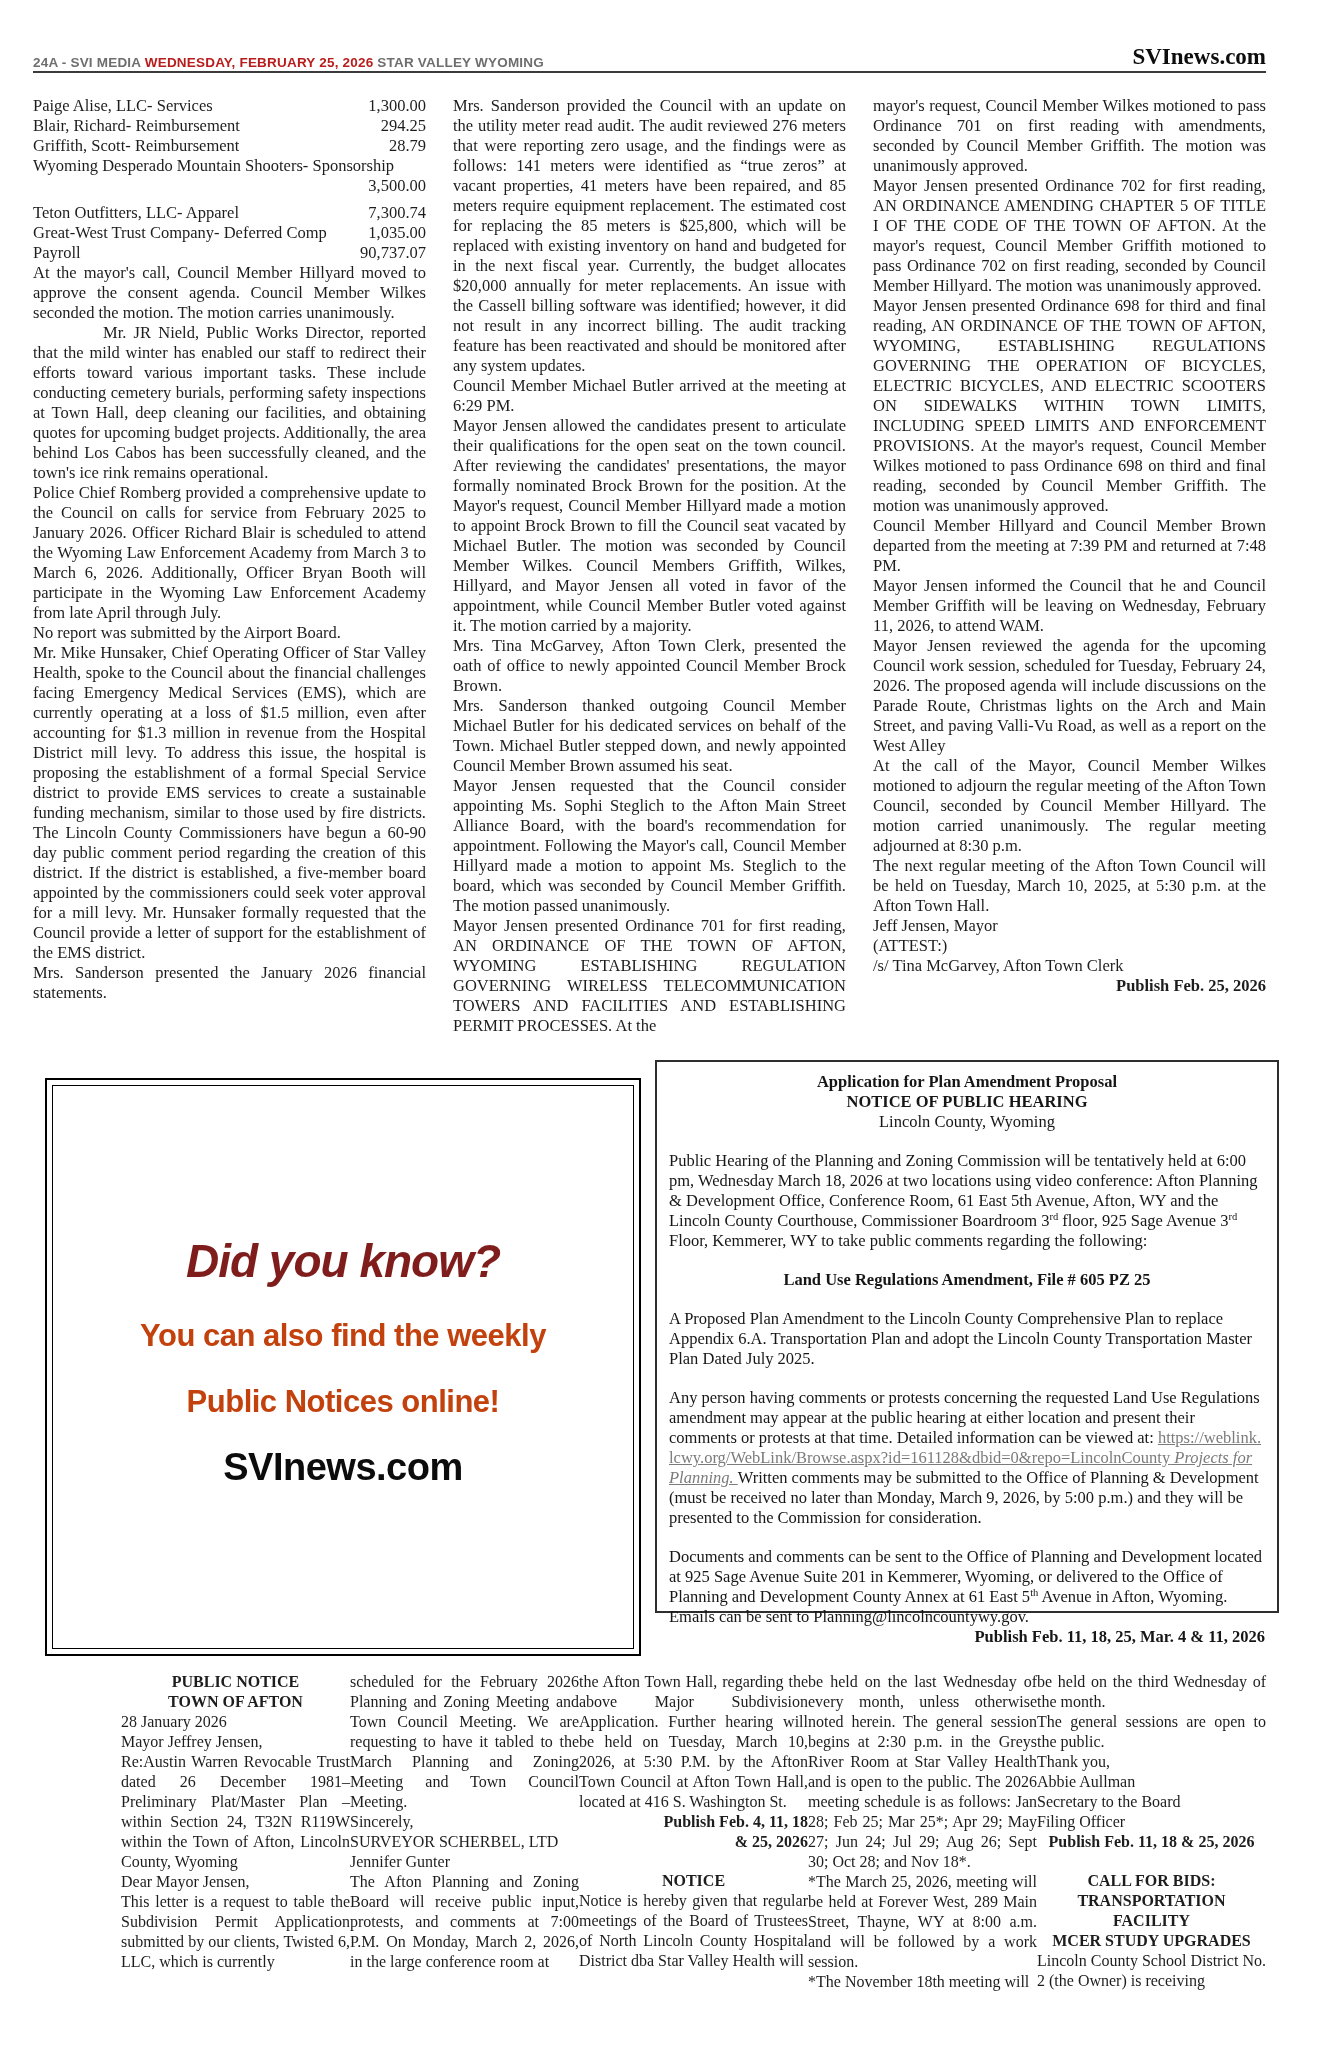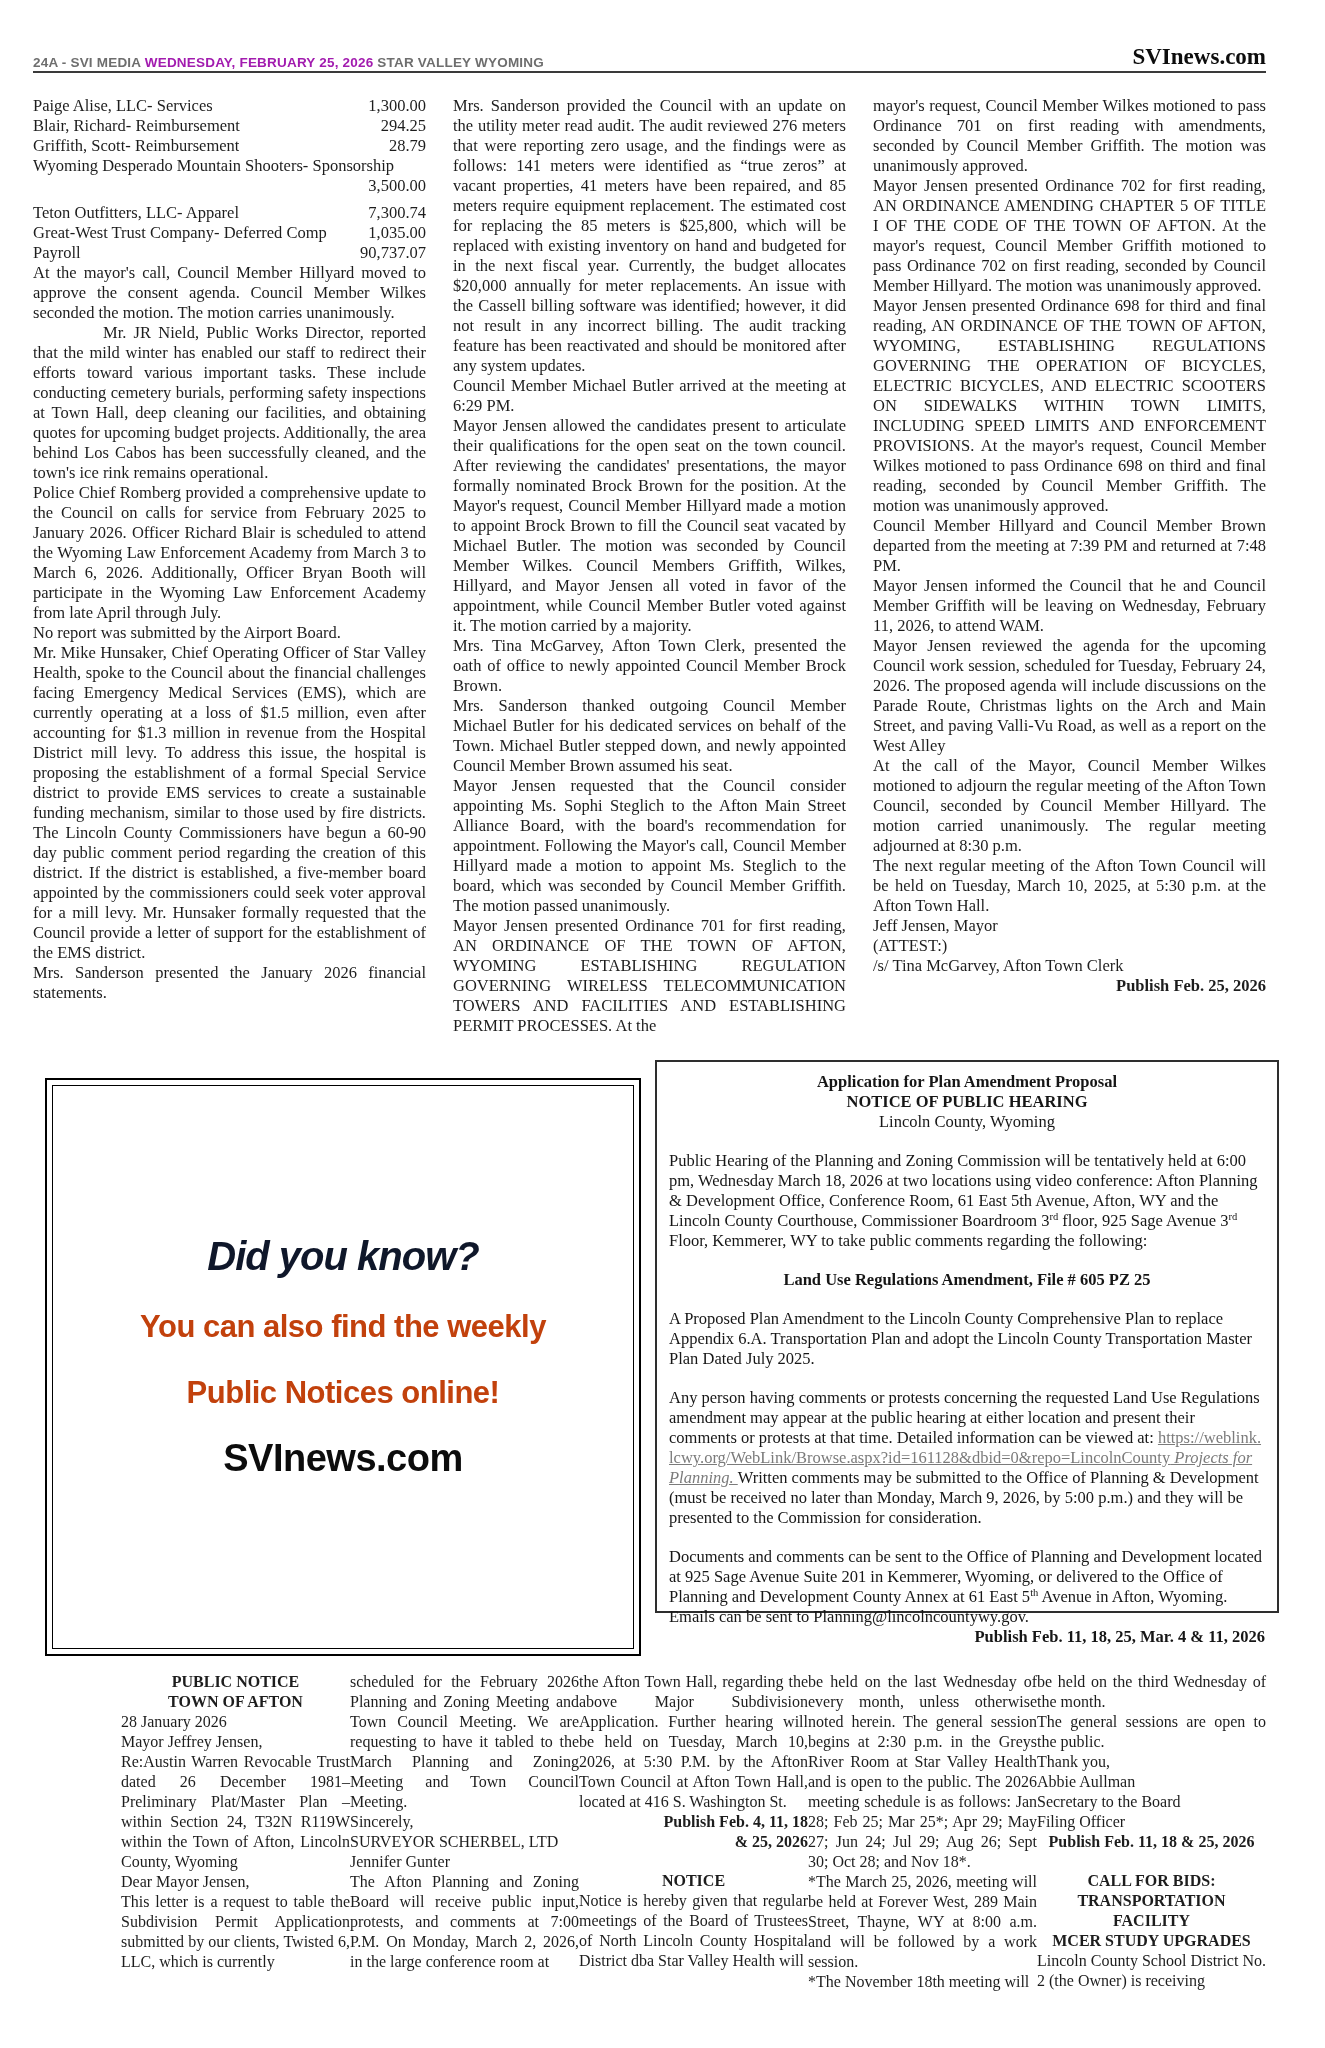--- a/index.html
+++ b/index.html
@@ -4,42 +4,42 @@
 <style>
   html,body{margin:0;padding:0;}
   body{
     width:1325px;height:2048px;background:#ffffff;position:relative;overflow:hidden;
     font-family:"Liberation Serif",serif;color:#1d1d1d;
     -webkit-font-smoothing:antialiased;
   }
   
   .masthead{position:absolute;left:33px;right:59px;top:44px;display:flex;justify-content:space-between;align-items:flex-end;}
   .mast-left{font-family:"Liberation Sans",sans-serif;font-size:13.5px;letter-spacing:.2px;color:#6e6e6e;font-weight:bold;}
-  .mast-left .date{color:#a21caf;}
+  .mast-left .date{color:#b91c1c;}
   .mast-right{font-family:"Liberation Serif",serif;font-size:23px;font-weight:bold;color:#0d0d0d;}
   .head-rule{position:absolute;left:33px;right:59px;top:71px;border-top:2.4px solid #3a3a3a;}
   
   .top-section{position:absolute;left:33px;top:96px;width:1233px;display:flex;gap:27px;}
   .min-col{width:393px;font-size:16.5px;line-height:20px;text-align:justify;}
   .para{margin:0;}
   .para.sp{height:19px;}
   .para.c{text-align:center;}
   .para.r{text-align:right;}
   .para.b{font-weight:bold;}
   .para.indent{text-indent:70px;}
   .pay-row{display:flex;justify-content:space-between;}
   .pay-row.wrap{display:block;}
   .pay-row.wrap .pay-amount{display:block;text-align:right;}
   .pay-row.gap{margin-top:7px;}
   .pay-name{white-space:nowrap;overflow:hidden;}
   
   .promo-box{position:absolute;left:45px;top:1078px;width:592px;height:574px;border:2.5px solid #000;background:#fff;}
   .promo-inner{position:absolute;left:5px;top:5px;right:5px;bottom:5px;border:1px solid #000;
     display:flex;flex-direction:column;align-items:center;text-align:center;padding-top:148px;box-sizing:border-box;}
-  .promo-headline{font-family:"Liberation Sans",sans-serif;font-weight:bold;font-style:italic;font-size:40px;color:#0f172a;letter-spacing:-1px;}
+  .promo-headline{font-family:"Liberation Sans",sans-serif;font-weight:bold;font-style:italic;font-size:46px;color:#7f1d1d;letter-spacing:-1px;}
   .promo-line{font-family:"Liberation Sans",sans-serif;font-weight:bold;font-size:31px;color:#c2410c;margin-top:30px;letter-spacing:-.5px;}
   .promo-line2{}
   .promo-site{font-family:"Liberation Sans",sans-serif;font-weight:bold;font-size:38px;color:#0c0c0c;margin-top:26px;letter-spacing:-.5px;}
   
   .notice-box{position:absolute;left:655px;top:1060px;width:624px;height:553px;border:2px solid #2e2e2e;box-sizing:border-box;
     padding:10px 12px 8px 12px;font-size:16.5px;line-height:20px;color:#161616;}
   .notice-box .para{text-align:left;}
   .notice-box .para.c{text-align:center;}
   .notice-box .para.r{text-align:right;}
   .sup{vertical-align:super;font-size:10.5px;line-height:0;}

